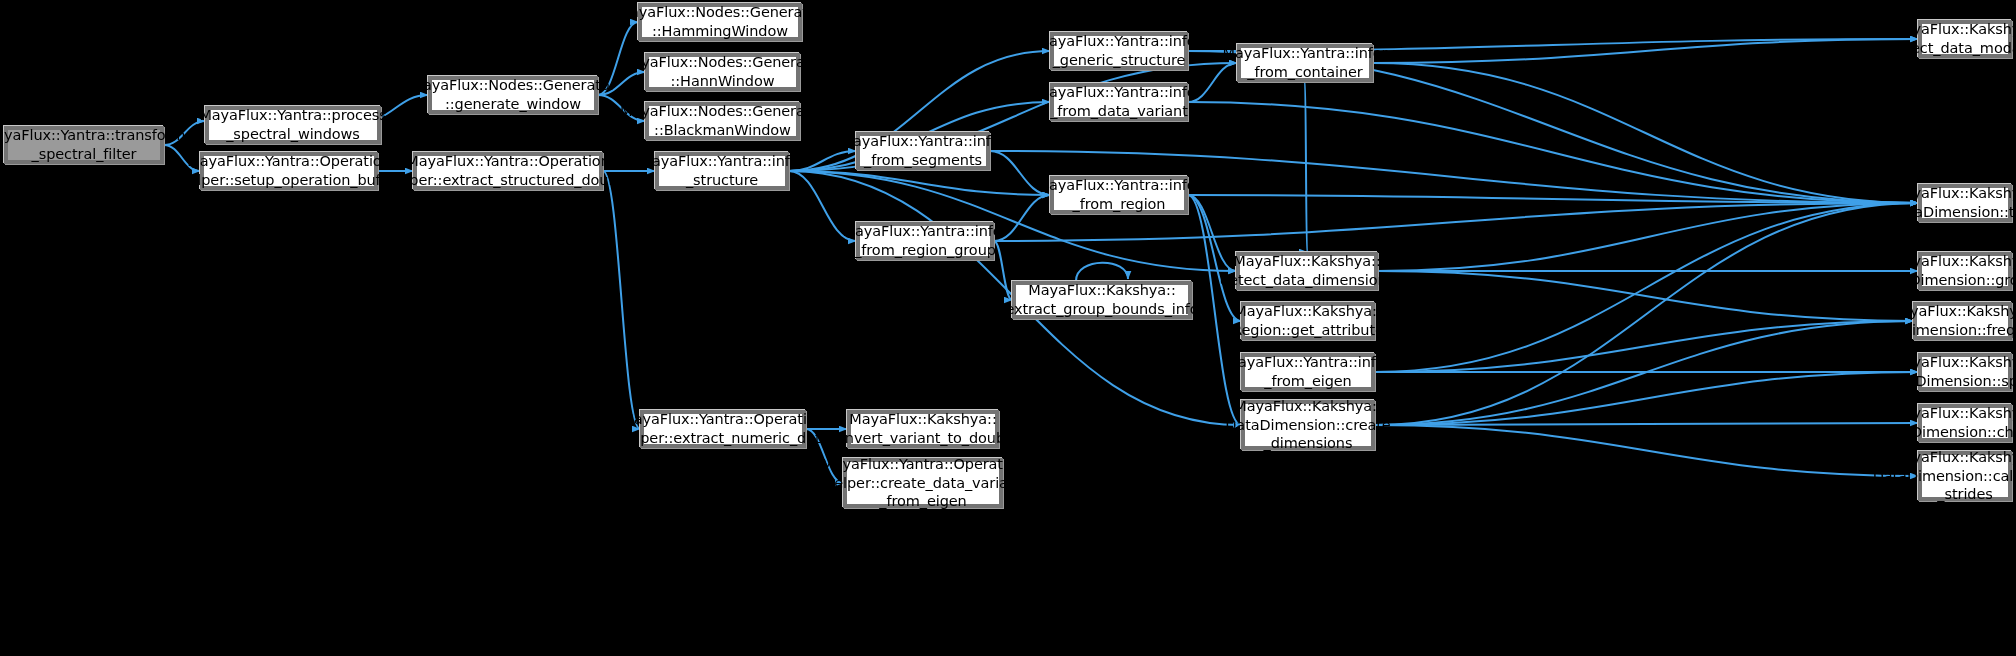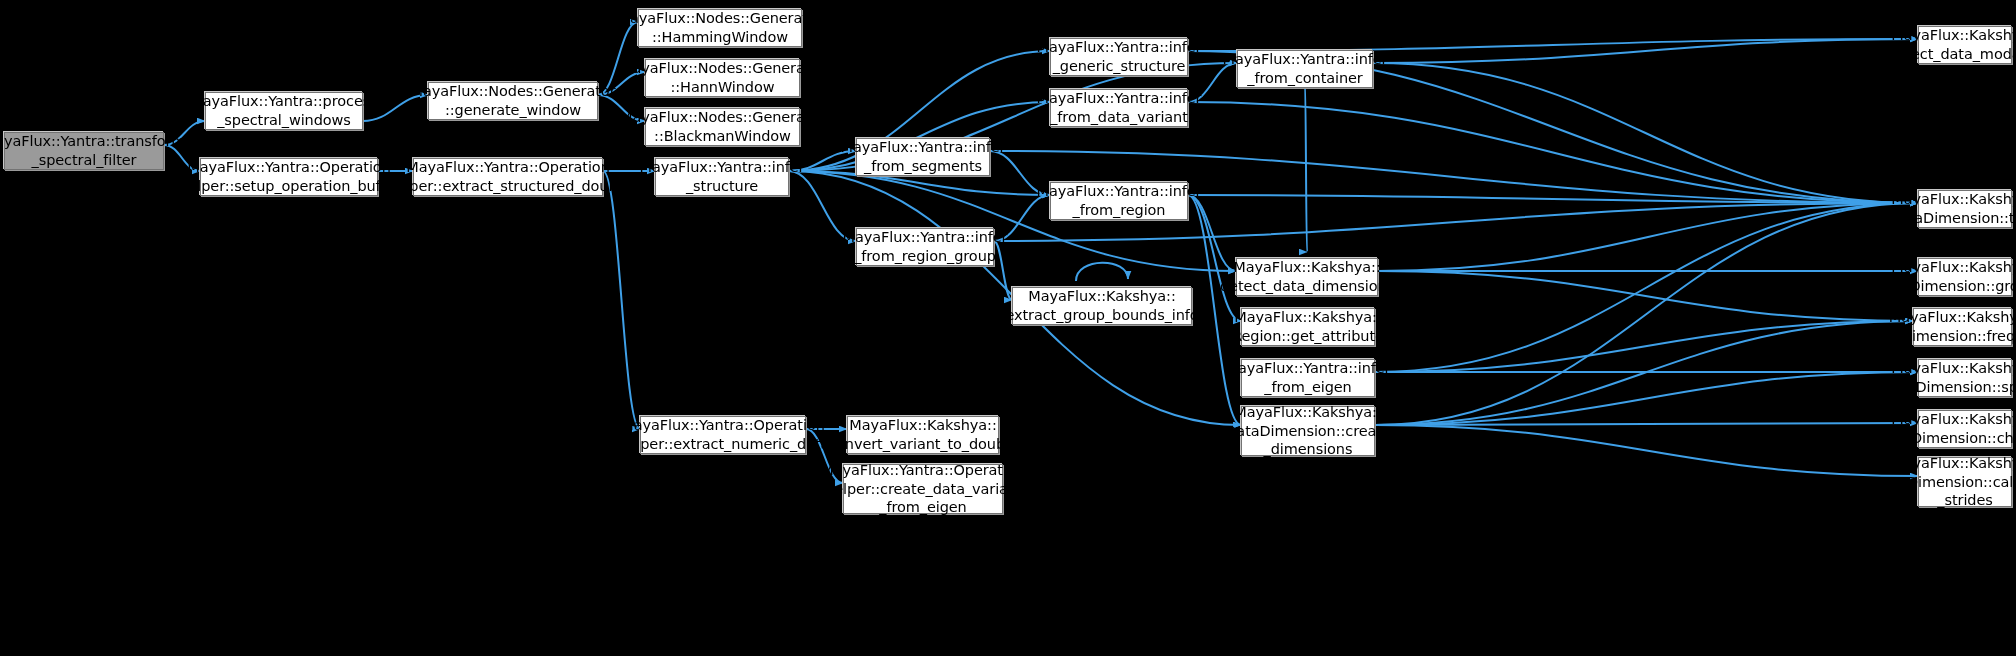--- a/index.html
+++ b/index.html
@@ -20,33 +20,32 @@
     left: 0;
     top: 0;
     width: 2016px;
     height: 656px;
     pointer-events: none;
   }
   .node {
     position: absolute;
     box-sizing: border-box;
     background: #ffffff;
-    border: 1px solid #737373;
+    border: 4px solid #737373;
     box-shadow: 1px 1px 0 0 #9a9a9a, -1px -1px 0 0 #c8c8c8;
     color: #000000;
     font-size: 14.5px;
     line-height: 1.28;
     text-align: center;
     display: flex;
     align-items: center;
     justify-content: center;
     white-space: pre-line;
     padding: 1px 4px;
     letter-spacing: -0.1px;
-    margin-top: 6px;
   }
   .node.highlight {
     background: #9a9a9a;
   }
 </style>
 </head>
 <body>
 
 <div id="canvas">
   <svg class="edges" id="edge-layer" viewBox="0 0 2016 656">
@@ -101,21 +100,21 @@
         <path d="M 1375 425 C 1619.35 425, 1673.65 423, 1918 423" fill="none" stroke="#3fa0e8" stroke-width="2" marker-end="url(#arrow)"></path>
         <path d="M 1375 425 C 1619.35 425, 1673.65 476, 1918 476" fill="none" stroke="#3fa0e8" stroke-width="2" marker-end="url(#arrow)"></path>
         <path d="M 1375 425 C 1619.35 425, 1673.65 372, 1918 372" fill="none" stroke="#3fa0e8" stroke-width="2" marker-end="url(#arrow)"></path>
         <path d="M 1375 425 C 1617.1 425, 1670.9 321, 1913 321" fill="none" stroke="#3fa0e8" stroke-width="2" marker-end="url(#arrow)"></path>
         <path d="M 1375 425 C 1619.35 425, 1673.65 203, 1918 203" fill="none" stroke="#3fa0e8" stroke-width="2" marker-end="url(#arrow)"></path>
       </g>
   </svg>
   <div id="node-layer">
       <div class="node highlight" style="left: 4px; top: 126px; width: 160px; height: 38px;">MayaFlux::Yantra::transform
 _spectral_filter</div>
-      <div class="node" style="left: 205px; top: 86px; width: 158px; height: 38px;">MayaFlux::Yantra::process
+      <div class="node" style="left: 205px; top: 106px; width: 176px; height: 38px;">MayaFlux::Yantra::process
 _spectral_windows</div>
       <div class="node" style="left: 200px; top: 152px; width: 178px; height: 38px;">MayaFlux::Yantra::Operation
 Helper::setup_operation_buffer</div>
       <div class="node" style="left: 428px; top: 76px; width: 170px; height: 38px;">MayaFlux::Nodes::Generator
 ::generate_window</div>
       <div class="node" style="left: 413px; top: 152px; width: 190px; height: 38px;">MayaFlux::Yantra::Operation
 Helper::extract_structured_double</div>
       <div class="node" style="left: 638px; top: 3px; width: 164px; height: 38px;">MayaFlux::Nodes::Generator
 ::HammingWindow</div>
       <div class="node" style="left: 645px; top: 53px; width: 155px; height: 38px;">MayaFlux::Nodes::Generator

